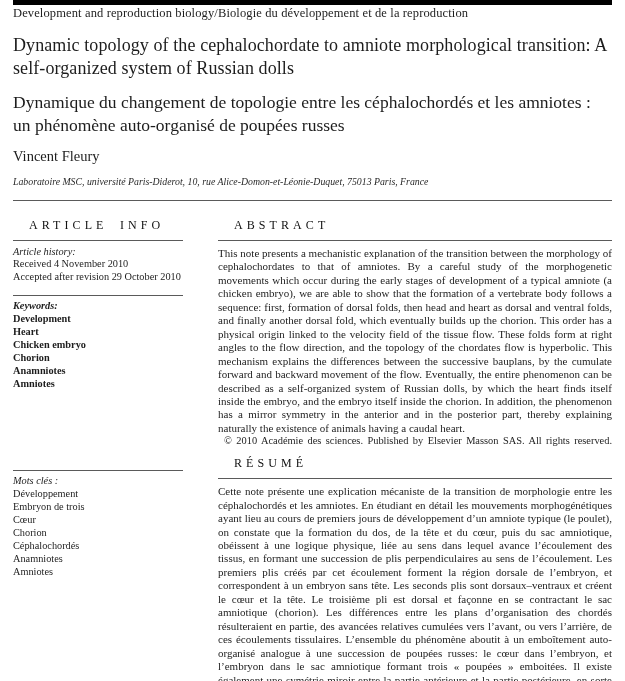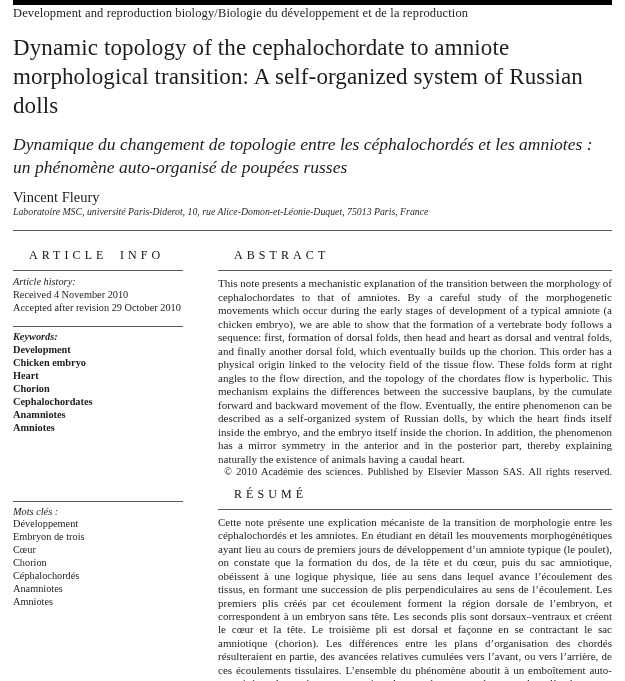--- a/index.html
+++ b/index.html
@@ -8,29 +8,29 @@
     background: #ffffff;
     color: #1d1d1d;
     font-family: "Liberation Serif", serif;
     -webkit-font-smoothing: antialiased;
     overflow: hidden;
   }
   .page { padding: 0 13px; }
   .topbar { height: 5px; background: #000; }
   .section-line { margin-top: 1px; font-size: 12.5px; letter-spacing: 0.01em; }
   .title-en {
-    margin: 13px 0 0; font-size: 23px; font-weight: normal;
+    margin: 13px 0 0; font-size: 18px; font-weight: normal;
     line-height: 1.26; letter-spacing: 0.005em;
   }
   .title-fr {
     margin: 12px 0 0; font-size: 17.5px; font-weight: normal;
-    font-style: italic; line-height: 1.3;
+    line-height: 1.3;
   }
   .author { margin-top: 11px; font-size: 14.5px; }
-  .affiliation { font-size: 9.8px; font-style: italic; color: #2a2a2a; }
+  .affiliation { margin-top: 11px; font-size: 9.8px; font-style: italic; color: #2a2a2a; }
   hr { border: 0; border-top: 1px solid #5a5a5a; margin: 0; }
   .full-rule { margin-top: 13px; }
   .columns {
     display: grid;
     grid-template-columns: 192px 1fr;
     column-gap: 13px;
     margin-top: 17px;
   }
   .block-heading {
     font-size: 12px; letter-spacing: 0.34em; word-spacing: 0.45em;
@@ -80,24 +80,23 @@
     <div class="info-block">
       <div class="block-heading">ARTICLE INFO</div>
       <hr class="left-rule">
       <div class="info-label">Article history:</div>
       <div class="info-line">Received 4 November 2010</div>
       <div class="info-line">Accepted after revision 29 October 2010</div>
       <div class="kw-group">
         <hr class="kw-rule">
         <div class="info-label">Keywords:</div>
         <div class="kw-item">Development</div>
+        <div class="kw-item">Heart</div>
         <div class="kw-item">Chicken embryo</div>
-        <div class="kw-item">Heart</div>
         <div class="kw-item">Chorion</div>
-        <div class="kw-item">Cephalochordates</div>
         <div class="kw-item">Anamniotes</div>
         <div class="kw-item">Amniotes</div>
       </div>
     </div>
 
     <div>
       <div class="block-heading">ABSTRACT</div>
       <hr class="right-rule">
       <div class="body-text">This note presents a mechanistic explanation of the transition between the morphology of cephalochordates to that of amniotes. By a careful study of the morphogenetic movements which occur during the early stages of development of a typical amniote (a chicken embryo), we are able to show that the formation of a vertebrate body follows a sequence: first, formation of dorsal folds, then head and heart as dorsal and ventral folds, and finally another dorsal fold, which eventually builds up the chorion. This order has a physical origin linked to the velocity field of the tissue flow. These folds form at right angles to the flow direction, and the topology of the chordates flow is hyperbolic. This mechanism explains the differences between the successive bauplans, by the cumulate forward and backward movement of the flow. Eventually, the entire phenomenon can be described as a self-organized system of Russian dolls, by which the heart finds itself inside the embryo, and the embryo itself inside the chorion. In addition, the phenomenon has a mirror symmetry in the anterior and in the posterior part, thereby explaining naturally the existence of animals having a caudal heart.</div>
       <div class="copyright">© 2010 Académie des sciences. Published by Elsevier Masson SAS. All rights reserved.</div>

